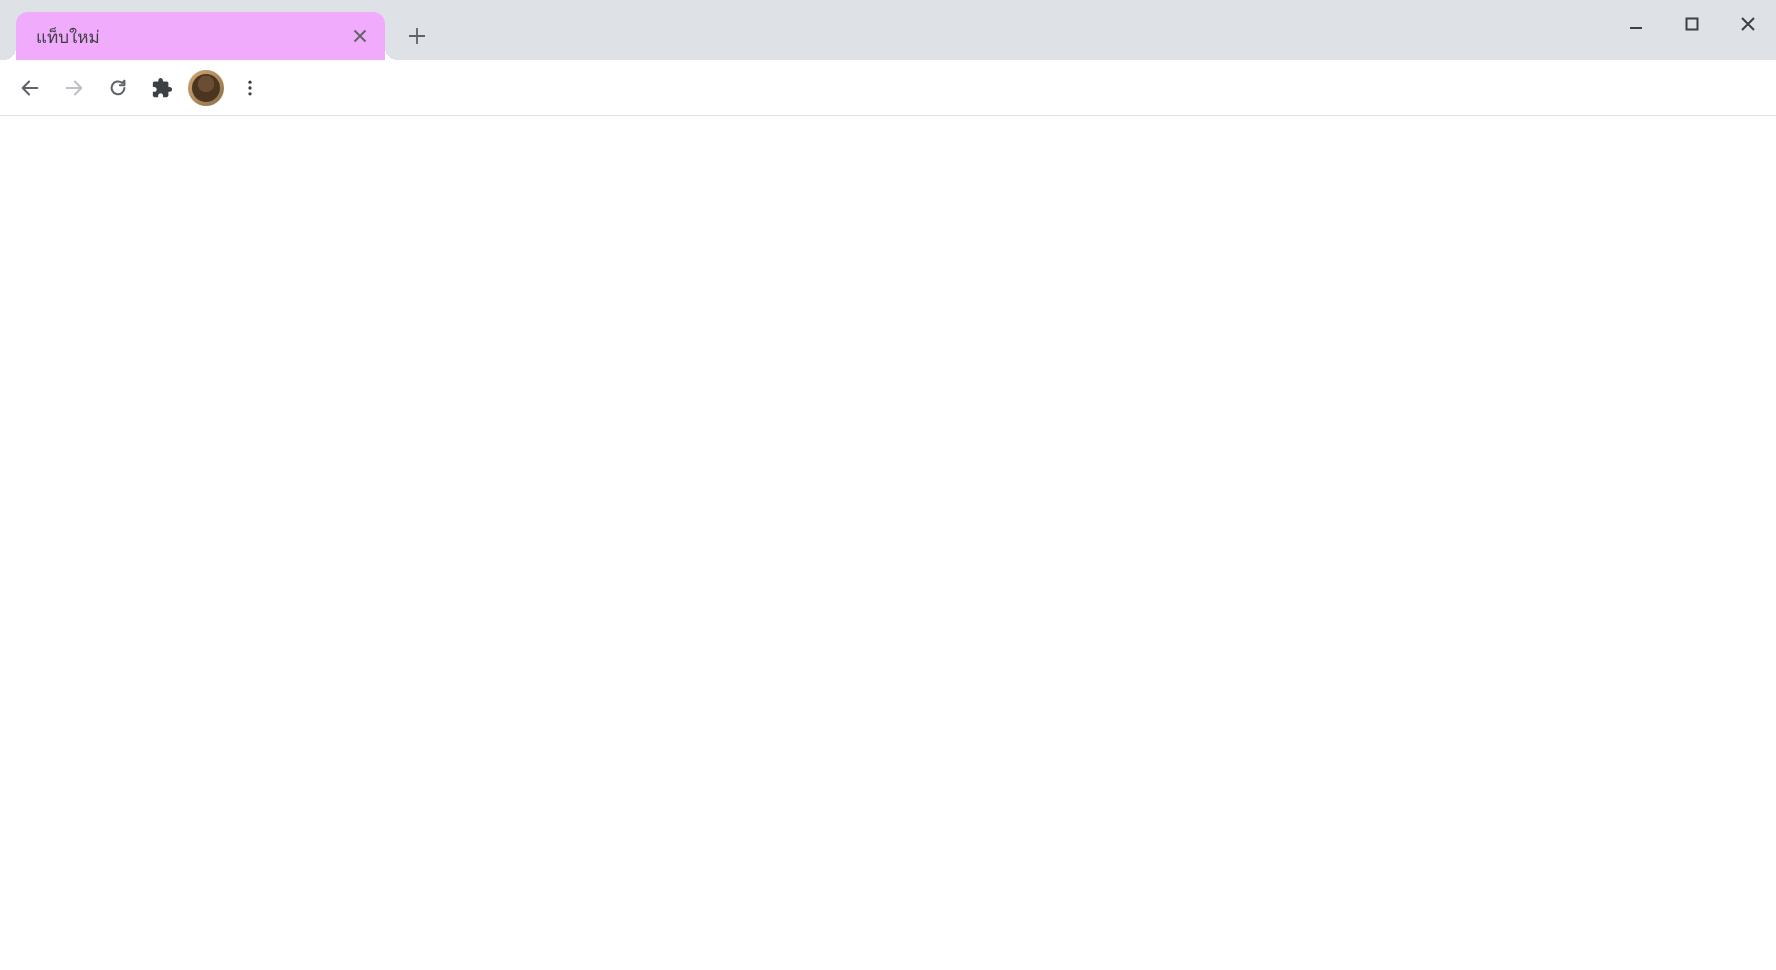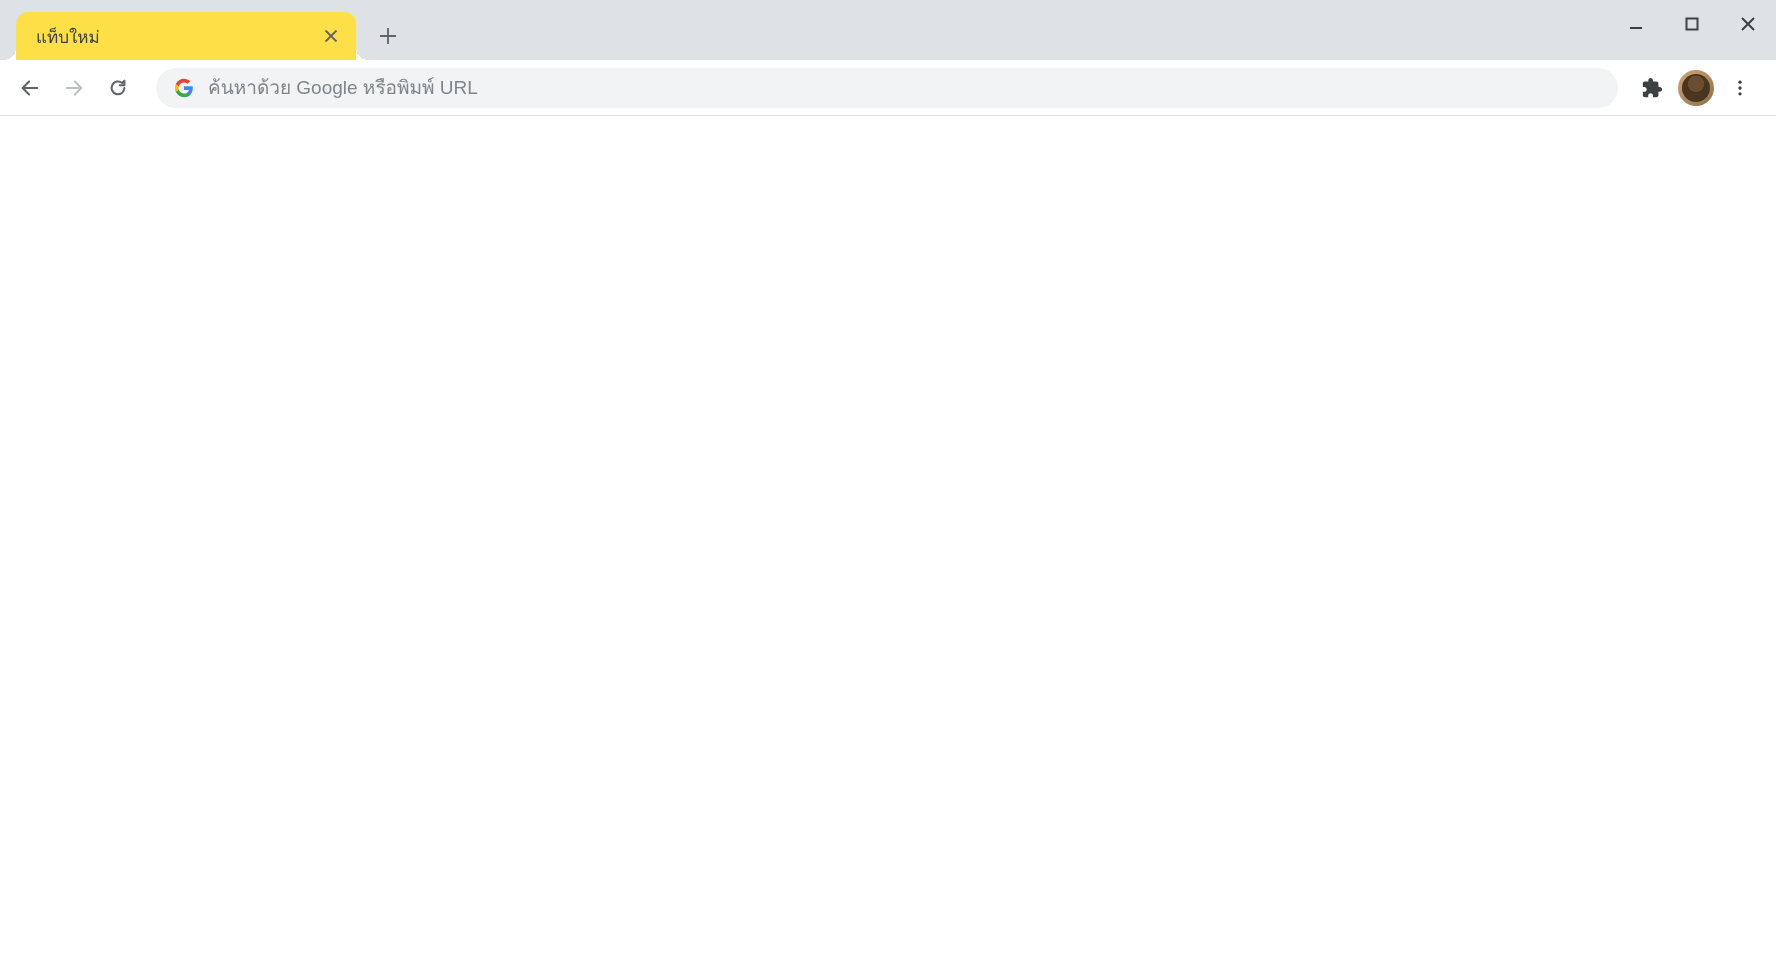--- a/index.html
+++ b/index.html
@@ -15,23 +15,23 @@
       overflow: hidden;
     }
     .tabs-bar {
       height: 60px;
       background: #dee1e6;
       display: flex;
       align-items: flex-end;
       position: relative;
     }
     .tab {
-      background: #fde047;
+      background: #f0abfc;
       height: 48px;
-      width: 340px;
+      width: 369px;
       margin-left: 16px;
       border-radius: 12px 12px 0 0;
       display: flex;
       align-items: center;
       padding: 0 14px 0 20px;
       position: relative;
     }
     .tab::before {
       content: '';
       position: absolute;
@@ -226,29 +226,20 @@
   <div class="nav-btn disabled">
     <svg width="22" height="22" viewBox="0 0 24 24">
       <path d="M4 12 H20 M13 5 L20 12 L13 19" stroke="currentColor" stroke-width="2.2" fill="none" stroke-linecap="round" stroke-linejoin="round"></path>
     </svg>
   </div>
   <div class="nav-btn">
     <svg width="22" height="22" viewBox="0 0 24 24">
       <path d="M19 12 A7 7 0 1 1 16.5 6.5 L19 4 M19 4 V9 H14" stroke="currentColor" stroke-width="2.2" fill="none" stroke-linecap="round" stroke-linejoin="round"></path>
     </svg>
   </div>
-  <div class="omnibox">
-    <svg class="omnibox-icon" viewBox="0 0 24 24">
-      <path d="M22.56 12.25c0-.78-.07-1.53-.2-2.25H12v4.26h5.92c-.26 1.37-1.04 2.53-2.21 3.31v2.77h3.57c2.08-1.92 3.28-4.74 3.28-8.09z" fill="#4285F4"></path>
-      <path d="M12 23c2.97 0 5.46-.98 7.28-2.66l-3.57-2.77c-.98.66-2.23 1.06-3.71 1.06-2.86 0-5.29-1.93-6.16-4.53H2.18v2.84C3.99 20.53 7.7 23 12 23z" fill="#34A853"></path>
-      <path d="M5.84 14.09c-.22-.66-.35-1.36-.35-2.09s.13-1.43.35-2.09V7.07H2.18C1.43 8.55 1 10.22 1 12s.43 3.45 1.18 4.93l3.66-2.84z" fill="#FBBC05"></path>
-      <path d="M12 5.38c1.62 0 3.06.56 4.21 1.64l3.15-3.15C17.45 2.09 14.97 1 12 1 7.7 1 3.99 3.47 2.18 7.07l3.66 2.84c.87-2.6 3.3-4.53 6.16-4.53z" fill="#EA4335"></path>
-    </svg>
-    <input class="omnibox-input" type="text" placeholder="ค้นหาด้วย Google หรือพิมพ์ URL" style="">
-  </div>
   <div class="toolbar-right">
     <div class="ext-btn">
       <svg width="22" height="22" viewBox="0 0 24 24">
         <path d="M20.5 11H19V7c0-1.1-.9-2-2-2h-4V3.5C13 2.12 11.88 1 10.5 1S8 2.12 8 3.5V5H4c-1.1 0-2 .9-2 2v3.8h1.5c1.49 0 2.7 1.21 2.7 2.7s-1.21 2.7-2.7 2.7H2V20c0 1.1.9 2 2 2h3.8v-1.5c0-1.49 1.21-2.7 2.7-2.7s2.7 1.21 2.7 2.7V22H17c1.1 0 2-.9 2-2v-4h1.5c1.38 0 2.5-1.12 2.5-2.5S21.88 11 20.5 11z" fill="currentColor"></path>
       </svg>
     </div>
     <div class="avatar-btn">
       <div class="avatar-face"></div>
     </div>
     <div class="menu-btn">

